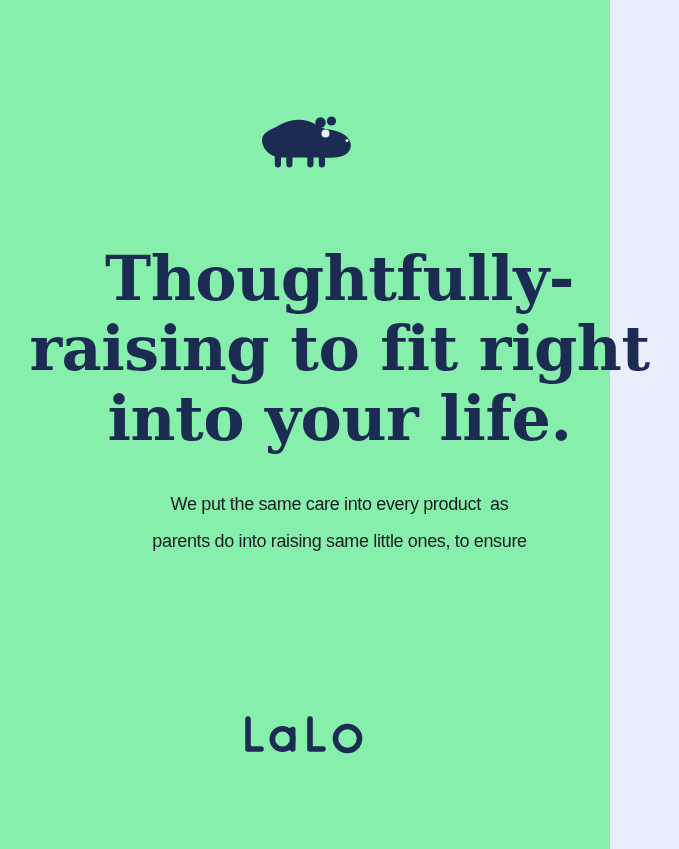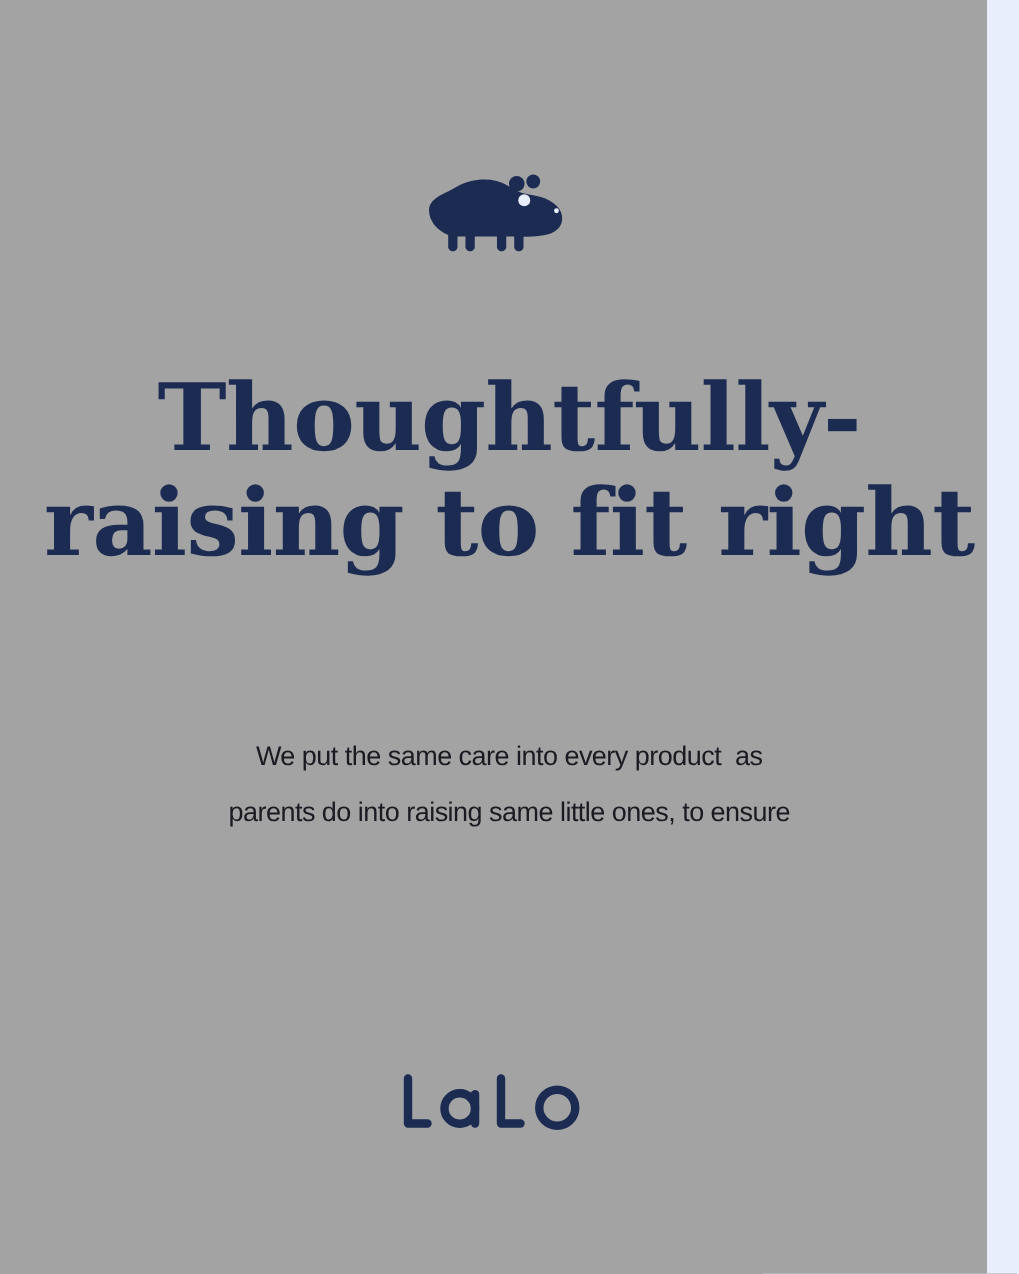--- a/index.html
+++ b/index.html
@@ -9,23 +9,23 @@
   body {
     width: 679px;
     height: 849px;
     background: #e9eefc;
     font-family: "Liberation Sans", sans-serif;
     overflow: hidden;
   }
 
   .poster {
     position: relative;
-    width: 658px;
+    width: 610px;
     height: 849px;
-    background: #a3a3a3;
+    background: #86efac;
     display: flex;
     flex-direction: column;
     align-items: center;
   }
 
   
   .brand-mark {
     position: absolute;
     top: 113px;
     left: 50%;
@@ -121,20 +121,21 @@
 
       <circle cx="68.5" cy="20.5" r="4.0" fill="#e9eefc"></circle>
 
       <circle cx="90.0" cy="27.5" r="1.6" fill="#e9eefc"></circle>
     </svg>
   </div>
 
   <h1 class="headline">
     <span class="hl-line">Thoughtfully-</span>
     <span class="hl-line">raising to fit right</span>
+    <span class="hl-line">into your life.</span>
   </h1>
 
   <p class="body-copy">
     <span class="bc-line">We put the same care into every product  as</span>
     <span class="bc-line">parents do into raising same little ones, to ensure</span>
   </p>
 
   <div class="wordmark">
     <svg viewBox="0 0 124 42" xmlns="http://www.w3.org/2000/svg" aria-hidden="true">
       <g fill="none" stroke="#1b2b52" stroke-width="5.6" stroke-linecap="round" stroke-linejoin="round">

